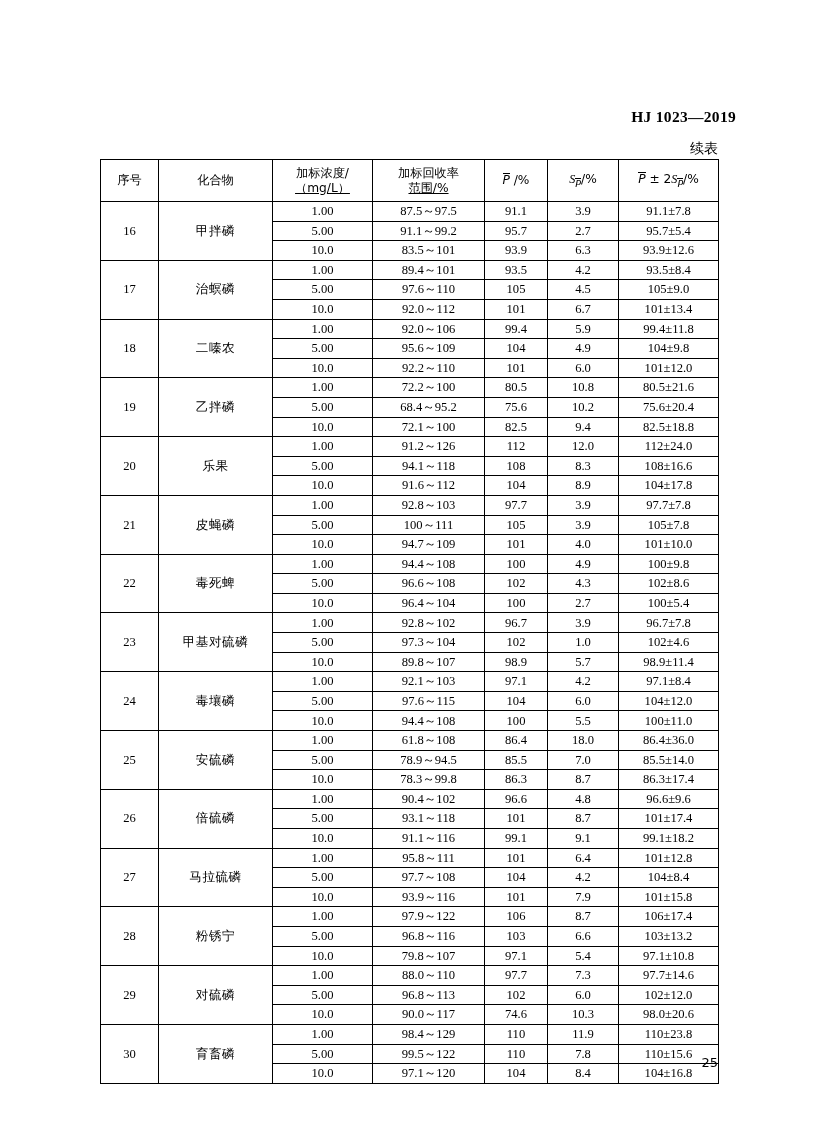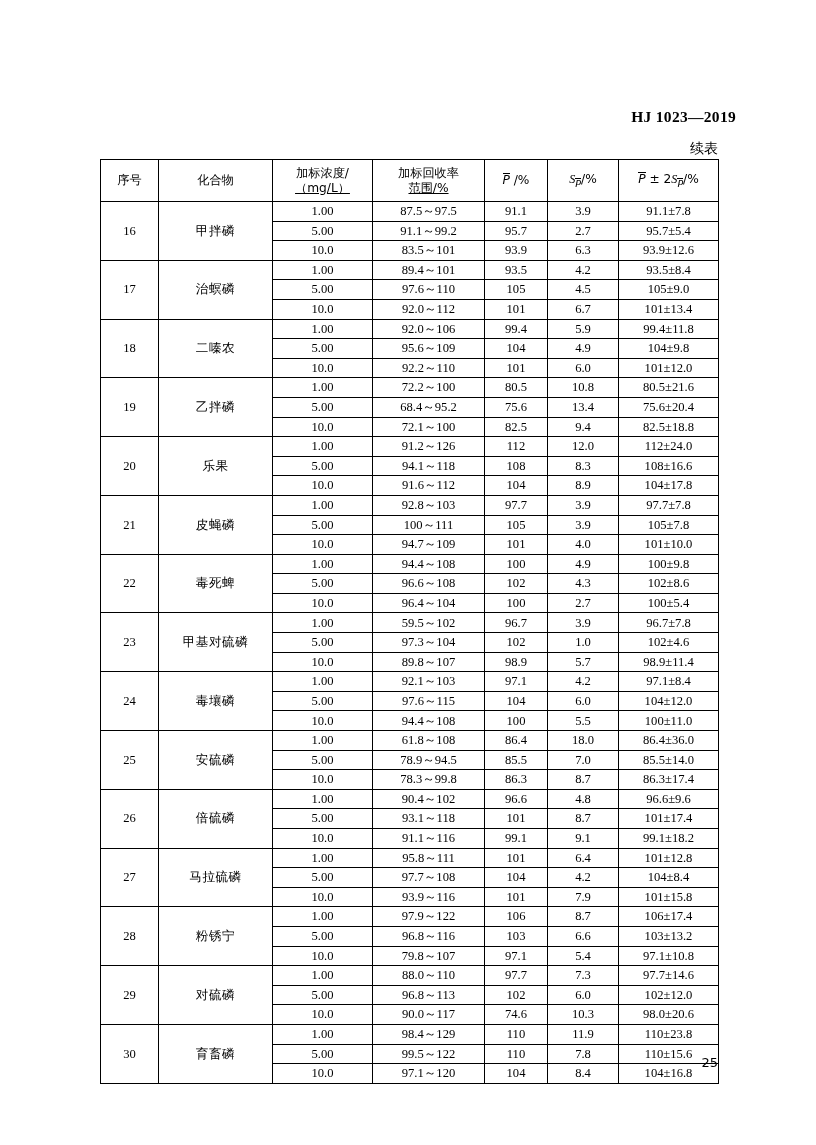--- a/index.html
+++ b/index.html
@@ -265,21 +265,21 @@
             <td>1.00</td>
             <td>72.2～100</td>
             <td>80.5</td>
             <td>10.8</td>
             <td>80.5±21.6</td>
           </tr>
           <tr>
             <td>5.00</td>
             <td>68.4～95.2</td>
             <td>75.6</td>
-            <td>13.4</td>
+            <td>10.2</td>
             <td>75.6±20.4</td>
           </tr>
           <tr>
             <td>10.0</td>
             <td>72.1～100</td>
             <td>82.5</td>
             <td>9.4</td>
             <td>82.5±18.8</td>
           </tr>
           <tr class="group-start">
@@ -348,21 +348,21 @@
             <td>10.0</td>
             <td>96.4～104</td>
             <td>100</td>
             <td>2.7</td>
             <td>100±5.4</td>
           </tr>
           <tr class="group-start">
             <td class="idx" rowspan="3">23</td>
             <td class="cmp-name" rowspan="3">甲基对硫磷</td>
             <td>1.00</td>
-            <td>59.5～102</td>
+            <td>92.8～102</td>
             <td>96.7</td>
             <td>3.9</td>
             <td>96.7±7.8</td>
           </tr>
           <tr>
             <td>5.00</td>
             <td>97.3～104</td>
             <td>102</td>
             <td>1.0</td>
             <td>102±4.6</td>

